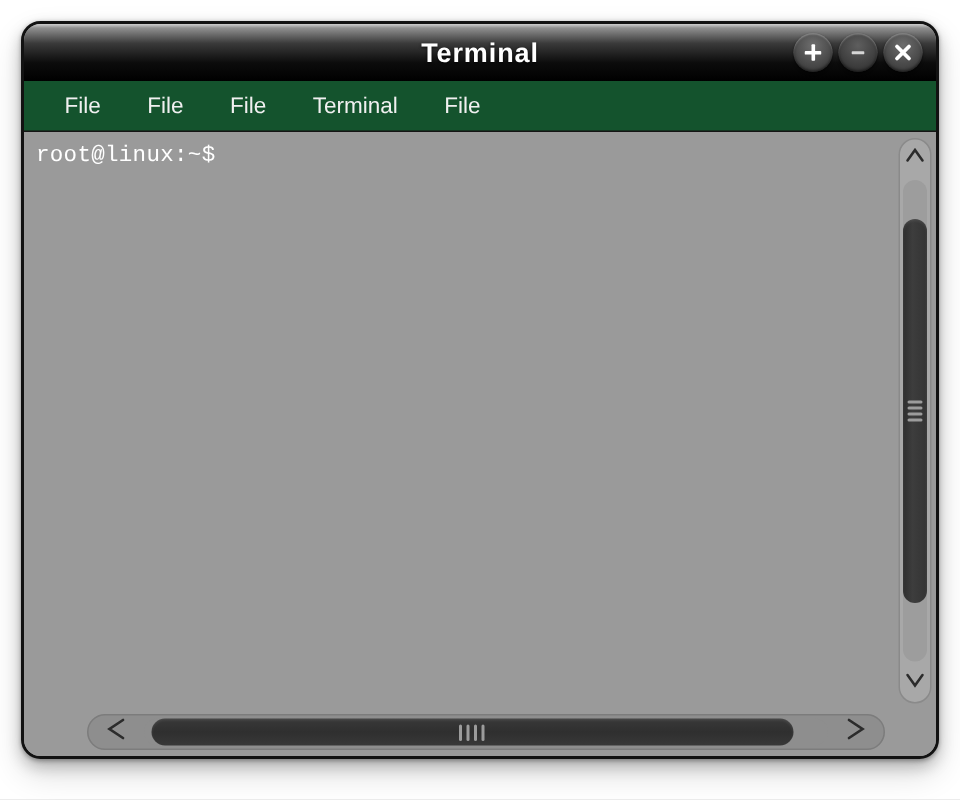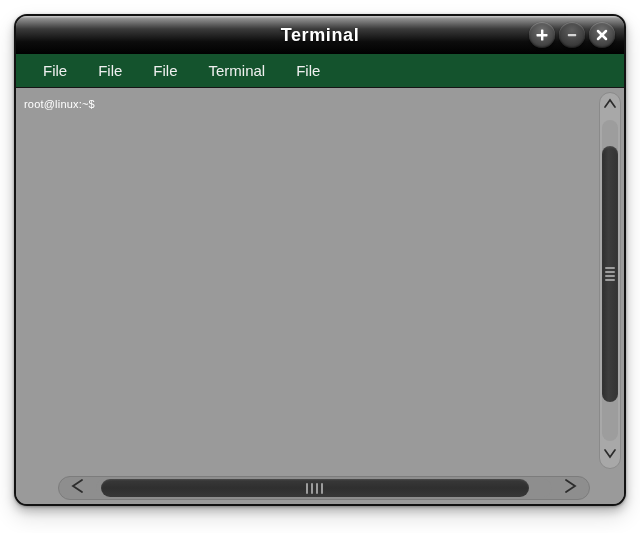--- a/index.html
+++ b/index.html
@@ -128,22 +128,22 @@
     top: 0;
     right: 28px;
     bottom: 33px;
     background: #9a9a9a;
     padding: 9px 8px 0 8px;
     box-sizing: border-box;
     overflow: hidden;
     cursor: text;
   }
   #prompt-line {
-    font-family: Liberation Sans, sans-serif;
-    font-size: 11px;
+    font-family: Liberation Mono, monospace;
+    font-size: 15px;
     color: #ffffff;
     white-space: pre;
     line-height: 14px;
     letter-spacing: 0.2px;
   }
 
   
   #vscroll {
     position: absolute;
     right: 3px;

